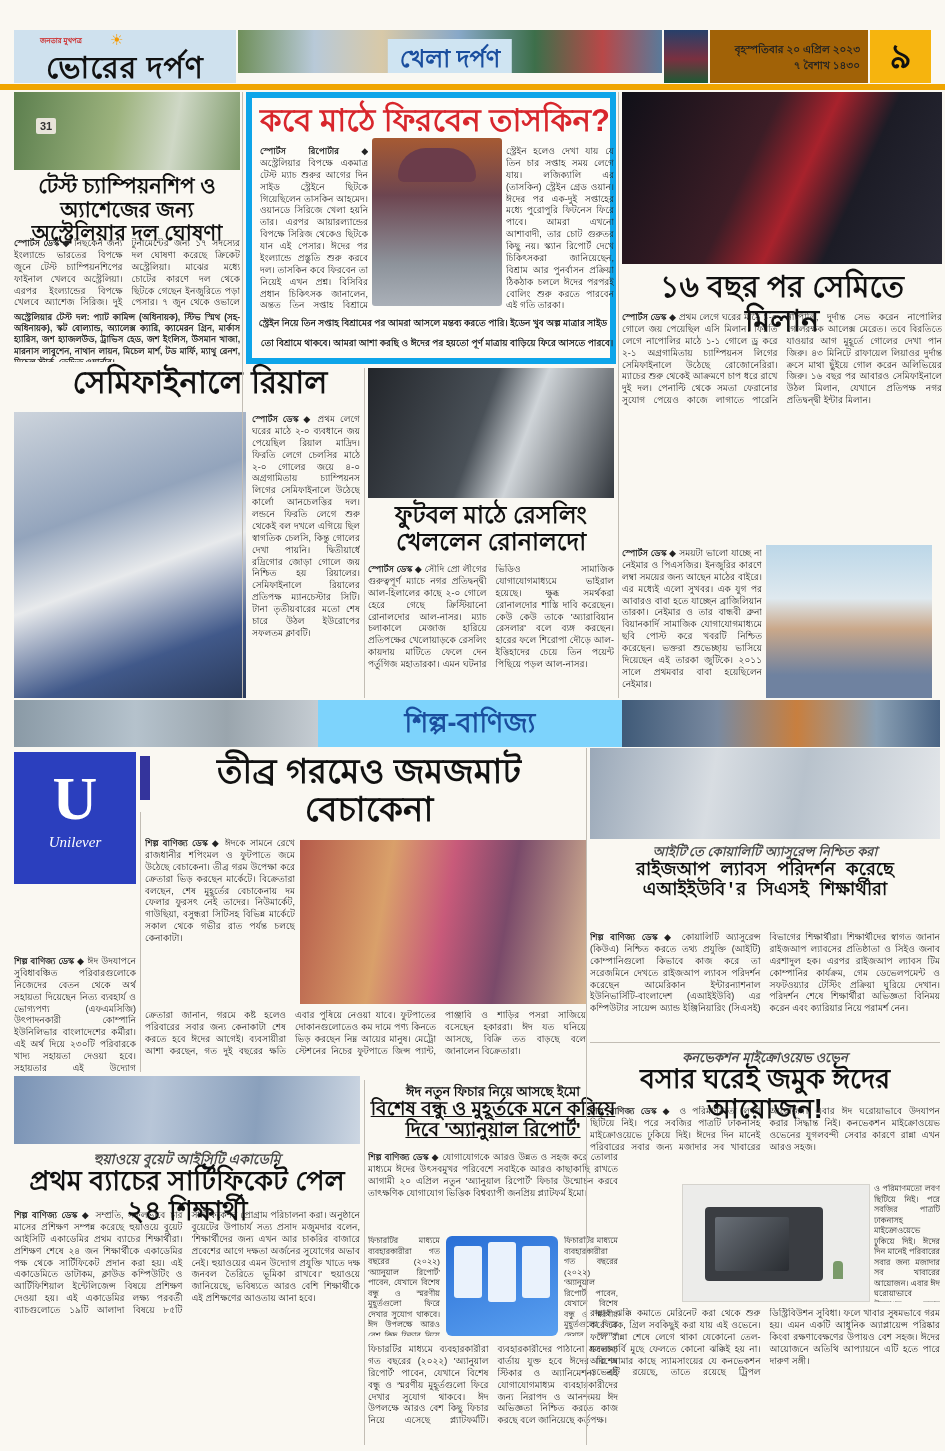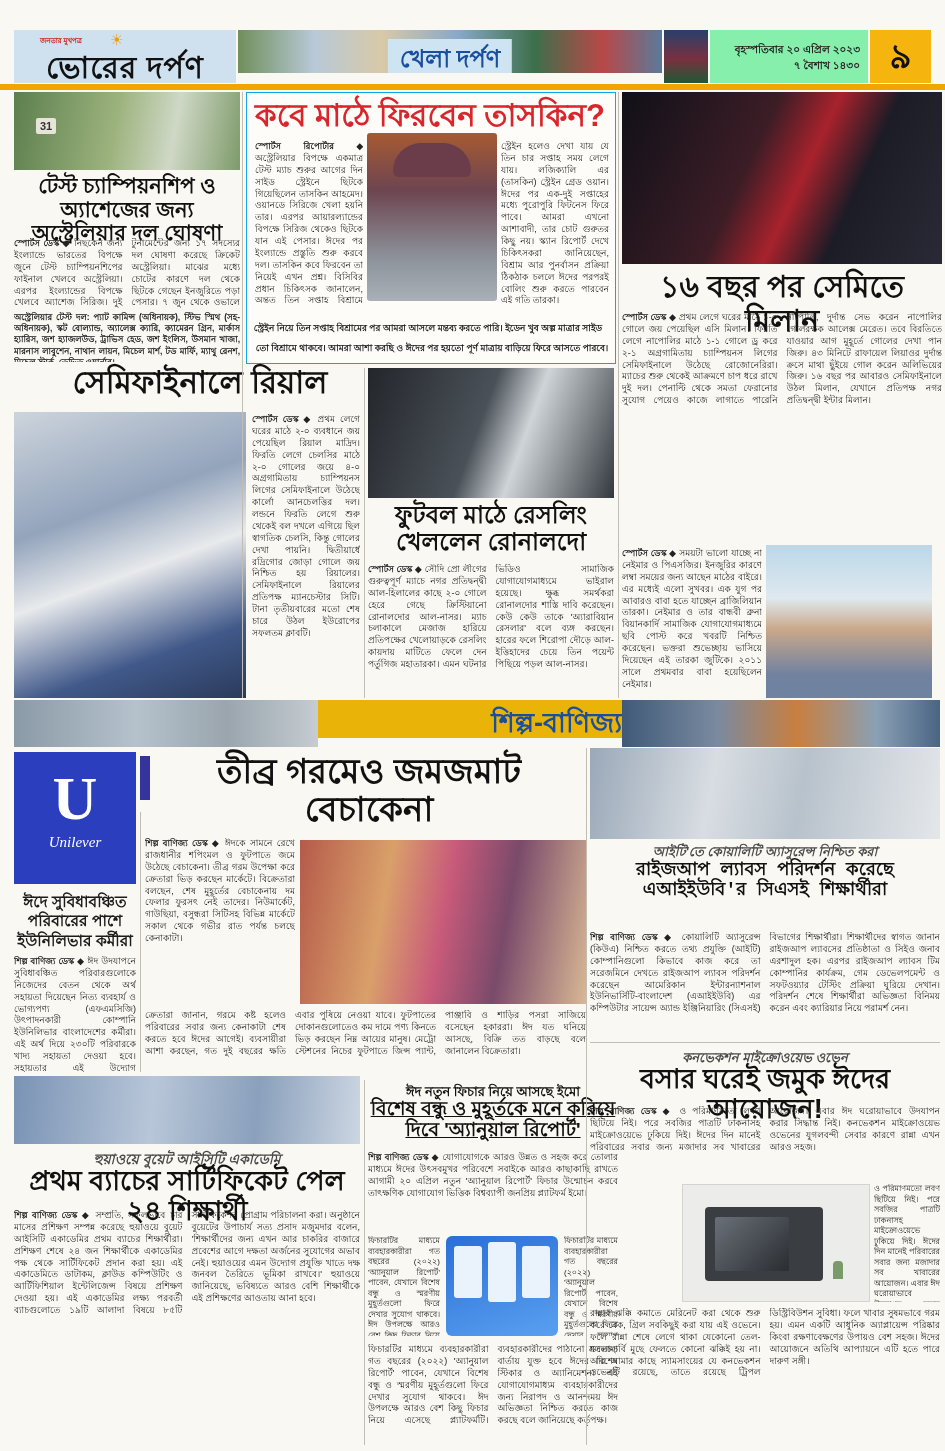--- a/index.html
+++ b/index.html
@@ -15,54 +15,54 @@
   .brand-box { position:absolute; left:14px; top:30px; width:222px; height:53px; background:#cfe1ee; text-align:center; }
   .brand-tagline { position:absolute; left:26px; top:5px; font-size:7px; color:#c22; font-weight:bold; }
   .sun-icon { position:absolute; left:96px; top:1px; font-size:15px; color:#f59a00; }
   .brand-title { position:absolute; left:0; top:14px; width:100%; font-size:30px; font-weight:bold; color:#111; letter-spacing:1px; }
   .banner-mid { position:absolute; left:238px; top:30px; width:424px; height:43px;
     background:linear-gradient(90deg,#6f8f5a,#b8c9d8 18%,#d8c9a8 34%,#88a8c8 52%,#3d6f4a 70%,#b84848 86%,#5a7a9a); }
   .banner-label { position:absolute; left:50%; top:9px; transform:translateX(-50%); background:#cfe4f2; color:#1a4e9e;
     font-size:24px; font-weight:bold; padding:1px 12px; white-space:nowrap; }
   .banner-right { position:absolute; left:664px; top:30px; width:44px; height:53px;
     background:linear-gradient(180deg,#27406a,#7a3040 55%,#1e5a34); }
-  .date-box { position:absolute; left:710px; top:30px; width:158px; height:53px; background:#86efac; text-align:right;
+  .date-box { position:absolute; left:710px; top:30px; width:158px; height:53px; background:#a16207; text-align:right;
     padding:12px 8px 0 0; font-size:10.5px; font-weight:bold; color:#222; line-height:1.5; }
   .pagenum-box { position:absolute; left:870px; top:30px; width:61px; height:53px; background:#f6b40e; text-align:center; }
   .pagenum { font-size:34px; font-weight:bold; color:#111; line-height:53px; }
   .orange-bar { position:absolute; left:0; top:84px; width:945px; height:6px; background:#f0a500; }
 
   
   .headline { position:absolute; font-weight:bold; color:#111; text-align:center; line-height:1.12; }
   .headline.red { color:#d8262c; }
   .kicker { position:absolute; text-align:center; font-style:italic; font-weight:bold; color:#4a4a4a; }
   .byline { font-size:8.5px; font-weight:bold; color:#222; margin-bottom:2px; }
   .bodytext { position:absolute; font-size:9px; line-height:1.32; text-align:justify; color:#222; overflow:hidden; }
   .cols2 { column-count:2; column-gap:9px; }
   .cols3 { column-count:3; column-gap:9px; }
   .boldtext { font-weight:bold; }
 
   
   .ph-aussie { left:14px; top:92px; width:226px; height:78px;
     background:linear-gradient(100deg,#5c7f4e,#9db37e 45%,#cfd8c6 70%,#7e9a6a); }
   .ph-aussie::after { content:"31"; position:absolute; left:22px; top:26px; background:#e8e4da; color:#333; font-size:11px; font-weight:bold; padding:2px 4px; border-radius:2px; }
-  .taskin-box { position:absolute; left:246px; top:92px; width:370px; height:272px; border:1px solid #0ea5e9; background:#fdfcf8; }
+  .taskin-box { position:absolute; left:246px; top:92px; width:370px; height:272px; border:6px solid #0ea5e9; background:#fdfcf8; }
   .ph-milan { left:622px; top:92px; width:320px; height:172px;
     background:linear-gradient(115deg,#101018,#3c1d26 40%,#a8222c 55%,#1c1c26 70%,#2a2a36); }
   .ph-real { left:14px; top:412px; width:232px; height:286px;
     background:linear-gradient(160deg,#cdd4dc,#93a4bc 35%,#e8eaec 55%,#41598a 80%,#2a3a5a); }
   .ph-ronaldo { left:368px; top:368px; width:246px; height:130px;
     background:linear-gradient(110deg,#23262b,#4a5158 45%,#cfd4d8 62%,#33383e); }
   .ph-neymar { left:766px; top:545px; width:166px; height:153px;
     background:linear-gradient(180deg,#bcd7e8 0%,#dfe9ef 35%,#caa88a 55%,#6f82a0 85%); }
 
   
   .ph-biz-left { left:14px; top:700px; width:304px; height:47px;
     background:linear-gradient(90deg,#8a9aa6,#b5c2cc 40%,#9aa5ad 70%,#c5ccd2); }
-  .biz-center { position:absolute; left:318px; top:700px; width:304px; height:38px; background:#eab308; text-align:right; }
+  .biz-center { position:absolute; left:318px; top:700px; width:304px; height:47px; background:#7dd3fc; text-align:center; }
   .biz-label { font-size:27px; font-weight:bold; color:#1a4e9e; line-height:46px; }
   .ph-biz-right { left:622px; top:700px; width:318px; height:47px;
     background:linear-gradient(90deg,#3f5a78,#7a8aa0 30%,#c87f3f 55%,#8aa0b4 80%,#4a6484); }
 
   
   .uni-logo { position:absolute; left:14px; top:752px; width:122px; height:132px; background:#2b3fbe; text-align:center; color:#fff; }
   .uni-u { font-size:62px; font-weight:bold; line-height:92px; font-family:"Liberation Serif", serif; }
   .uni-word { font-size:15px; font-style:italic; font-family:"Liberation Serif", serif; margin-top:-10px; }
   .uni-headline { position:absolute; left:14px; top:892px; width:122px; font-size:15.5px; font-weight:bold; text-align:center; line-height:1.25; }
 
@@ -173,21 +173,20 @@
   <div class="photo ph-biz-left"></div>
   <div class="biz-center">
     <div class="biz-label">শিল্প-বাণিজ্য</div>
   </div>
   <div class="photo ph-biz-right"></div>
 
   <div class="uni-logo">
     <div class="uni-u">U</div>
     <div class="uni-word">Unilever</div>
   </div>
-  <div class="uni-headline">ঈদে সুবিধাবঞ্চিত পরিবারের পাশে ইউনিলিভার কর্মীরা</div>
   <div class="bodytext" style="left:14px;top:956px;width:122px;height:116px;">
     <span class="byline">শিল্প বাণিজ্য ডেস্ক ◆</span>
     <span>ঈদ উদযাপনে সুবিধাবঞ্চিত পরিবারগুলোকে নিজেদের বেতন থেকে অর্থ সহায়তা দিয়েছেন নিত্য ব্যবহার্য ও ভোগ্যপণ্য (এফএমসিজি) উৎপাদনকারী কোম্পানি ইউনিলিভার বাংলাদেশের কর্মীরা। এই অর্থ দিয়ে ২৩০টি পরিবারকে খাদ্য সহায়তা দেওয়া হবে। সহায়তার এই উদ্যোগ ইউনিলিভারের 'এমপ্লয়ি ভলান্টিয়ারিং' কর্মসূচির অংশ। কোম্পানিটির কর্মীরা প্রতি বছর রমজানে এ ধরনের উদ্যোগ নিয়ে থাকেন। এবারের আয়োজনে ঢাকা ও চট্টগ্রামের বিভিন্ন এলাকার পরিবারের হাতে খাদ্যসামগ্রী তুলে দেওয়া হয়। কর্মকর্তারা জানান, সমাজের প্রতি দায়বদ্ধতা থেকে ভবিষ্যতেও এমন কার্যক্রম অব্যাহত থাকবে।</span>
   </div>
 
   <div class="heat-accent"></div>
   <div class="headline" style="left:152px;top:752px;width:434px;font-size:34px;">তীব্র গরমেও জমজমাট বেচাকেনা</div>
   <div class="bodytext" style="left:145px;top:838px;width:150px;height:166px;">
     <span class="byline">শিল্প বাণিজ্য ডেস্ক ◆</span>
     <span>ঈদকে সামনে রেখে রাজধানীর শপিংমল ও ফুটপাতে জমে উঠেছে বেচাকেনা। তীব্র গরম উপেক্ষা করে ক্রেতারা ভিড় করছেন মার্কেটে। বিক্রেতারা বলছেন, শেষ মুহূর্তের বেচাকেনায় দম ফেলার ফুরসৎ নেই তাদের। নিউমার্কেট, গাউছিয়া, বসুন্ধরা সিটিসহ বিভিন্ন মার্কেটে সকাল থেকে গভীর রাত পর্যন্ত চলছে কেনাকাটা।</span>

